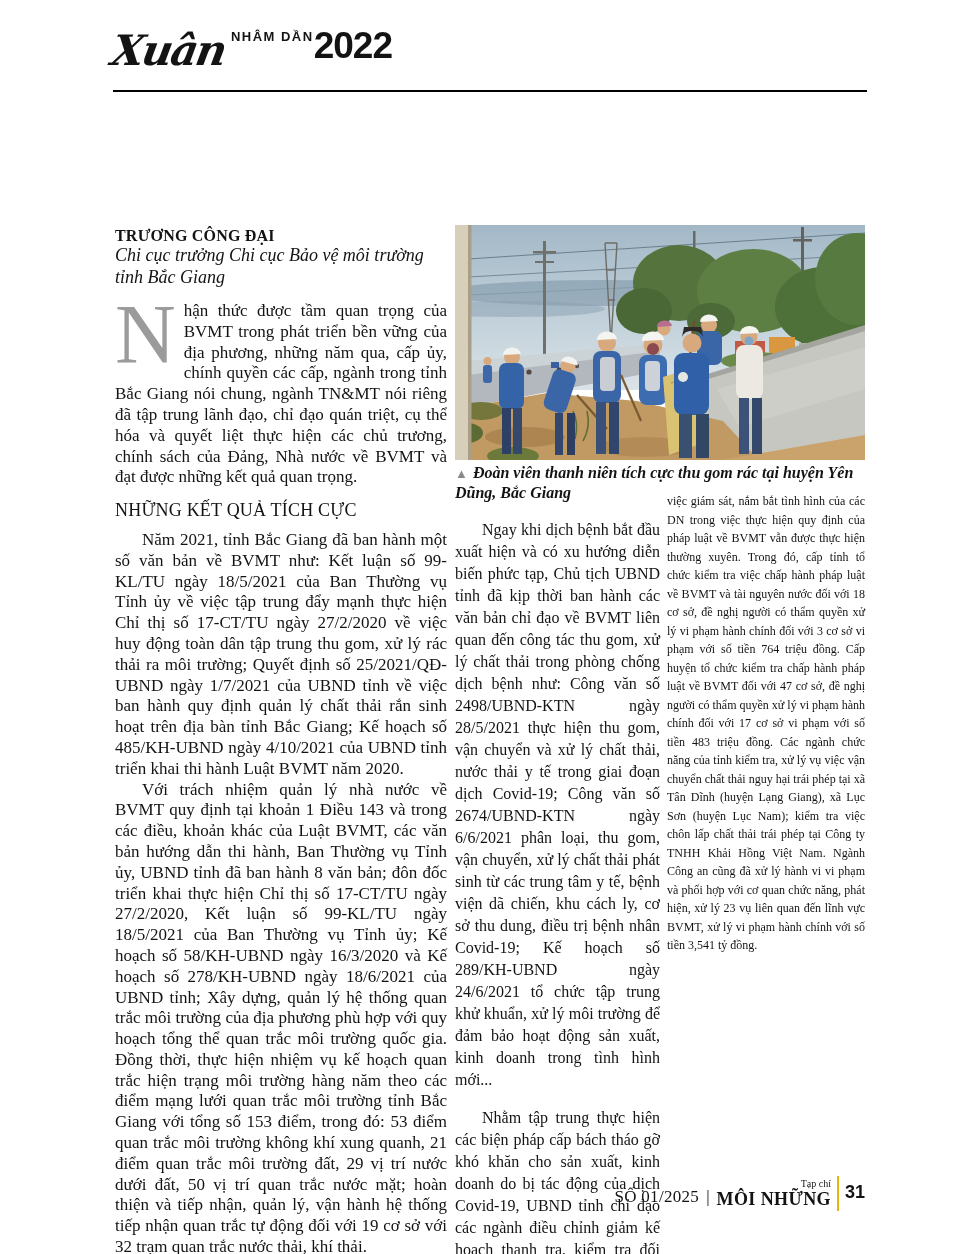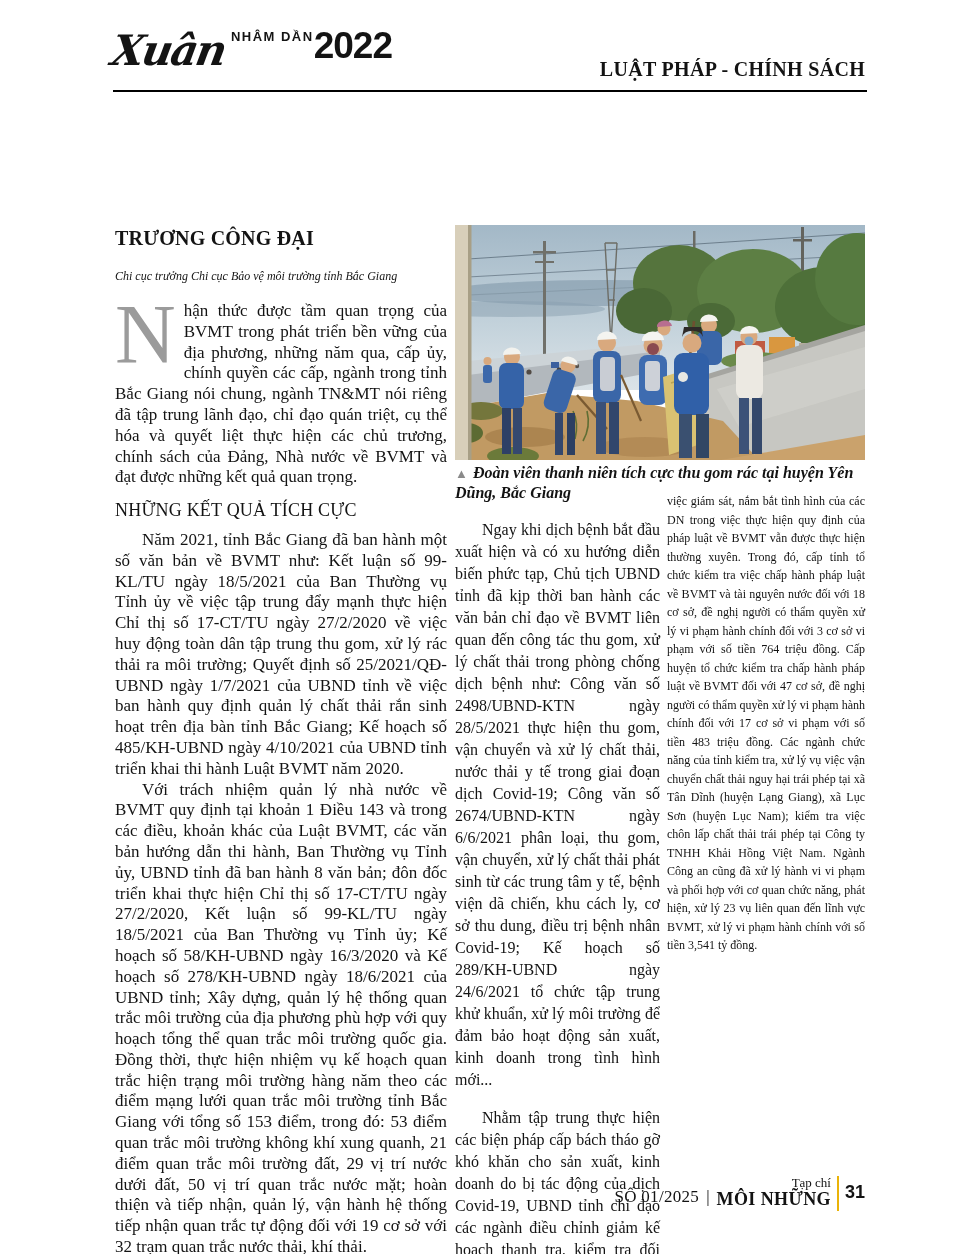--- a/index.html
+++ b/index.html
@@ -22,22 +22,22 @@
   }
   .masthead-rule{position:absolute;left:113px;top:90px;width:754px;height:2px;background:#000;}
 
   
   .article-title{
     position:absolute;left:112px;top:116px;width:706px;margin:0;
     font-family:"Liberation Sans",sans-serif;font-weight:bold;font-size:38px;
     line-height:1.16;letter-spacing:-.5px;color:#0a0a0a;
   }
   .byline{position:absolute;left:115px;top:227px;width:330px;}
-  .byline-name{font-weight:bold;font-size:20px;letter-spacing:.2px;}
-  .byline-role{font-style:italic;font-size:12px;margin-top:19px;line-height:1.2;}
+  .byline-name{font-weight:bold;font-size:16px;letter-spacing:.2px;}
+  .byline-role{font-style:italic;font-size:18px;margin-top:0;line-height:1.2;}
 
   
   .photo-wrap{position:absolute;left:455px;top:225px;width:410px;height:235px;overflow:hidden;}
   .photo-wrap svg{display:block;width:100%;height:100%;}
   .caption{
     position:absolute;left:455px;top:463px;width:408px;
     font-style:italic;font-weight:bold;font-size:16px;line-height:1.28;
   }
   .caption .tri{color:#8a8a8a;font-style:normal;font-size:13px;margin-right:5px;}
 
@@ -56,38 +56,37 @@
     font-weight:normal;font-size:18px;text-align:left;letter-spacing:.2px;
     margin:13px 0 9px 0;line-height:1.1;
   }
   .col2 p + p, .col3 p + p{margin-top:16px;}
 
   
   .footer{position:absolute;right:104px;top:1176px;display:flex;align-items:flex-end;}
   .footer-issue{font-size:17px;letter-spacing:.3px;padding-bottom:4px;}
   .footer-sep{font-size:17px;padding:0 7px 4px 7px;}
   .footer-mag{display:flex;flex-direction:column;align-items:flex-end;line-height:1;}
-  .footer-mag-small{font-size:13px;margin-bottom:1px;}
+  .footer-mag-small{font-size:10px;margin-bottom:1px;}
   .footer-mag-name{font-weight:bold;font-size:18px;letter-spacing:.4px;padding-bottom:3px;}
   .footer-page-wrap{border-left:2px solid #eab308;margin-left:6px;padding:6px 0 8px 6px;}
   .footer-page{font-family:"Liberation Sans",sans-serif;font-weight:bold;font-size:18px;}
 </style>
 </head>
 <body>
 
 <div class="page">
 
   <div class="logo">
     <span class="logo-script">Xuân</span>
     <span class="logo-year-block">
       <span class="logo-zodiac">NHÂM DẦN</span>
       <span class="logo-year">2022</span>
     </span>
   </div>
-  <div class="section-label">LUẬT PHÁP - CHÍNH SÁCH</div>
   <div class="masthead-rule"></div>
 
   <div class="byline">
     <div class="byline-name">TRƯƠNG CÔNG ĐẠI</div>
     <div class="byline-role">Chi cục trưởng Chi cục Bảo vệ môi trường tỉnh Bắc Giang</div>
   </div>
 
   <div class="photo-wrap">
     <svg viewBox="0 0 410 235" preserveAspectRatio="none" aria-hidden="true">
       <defs>

